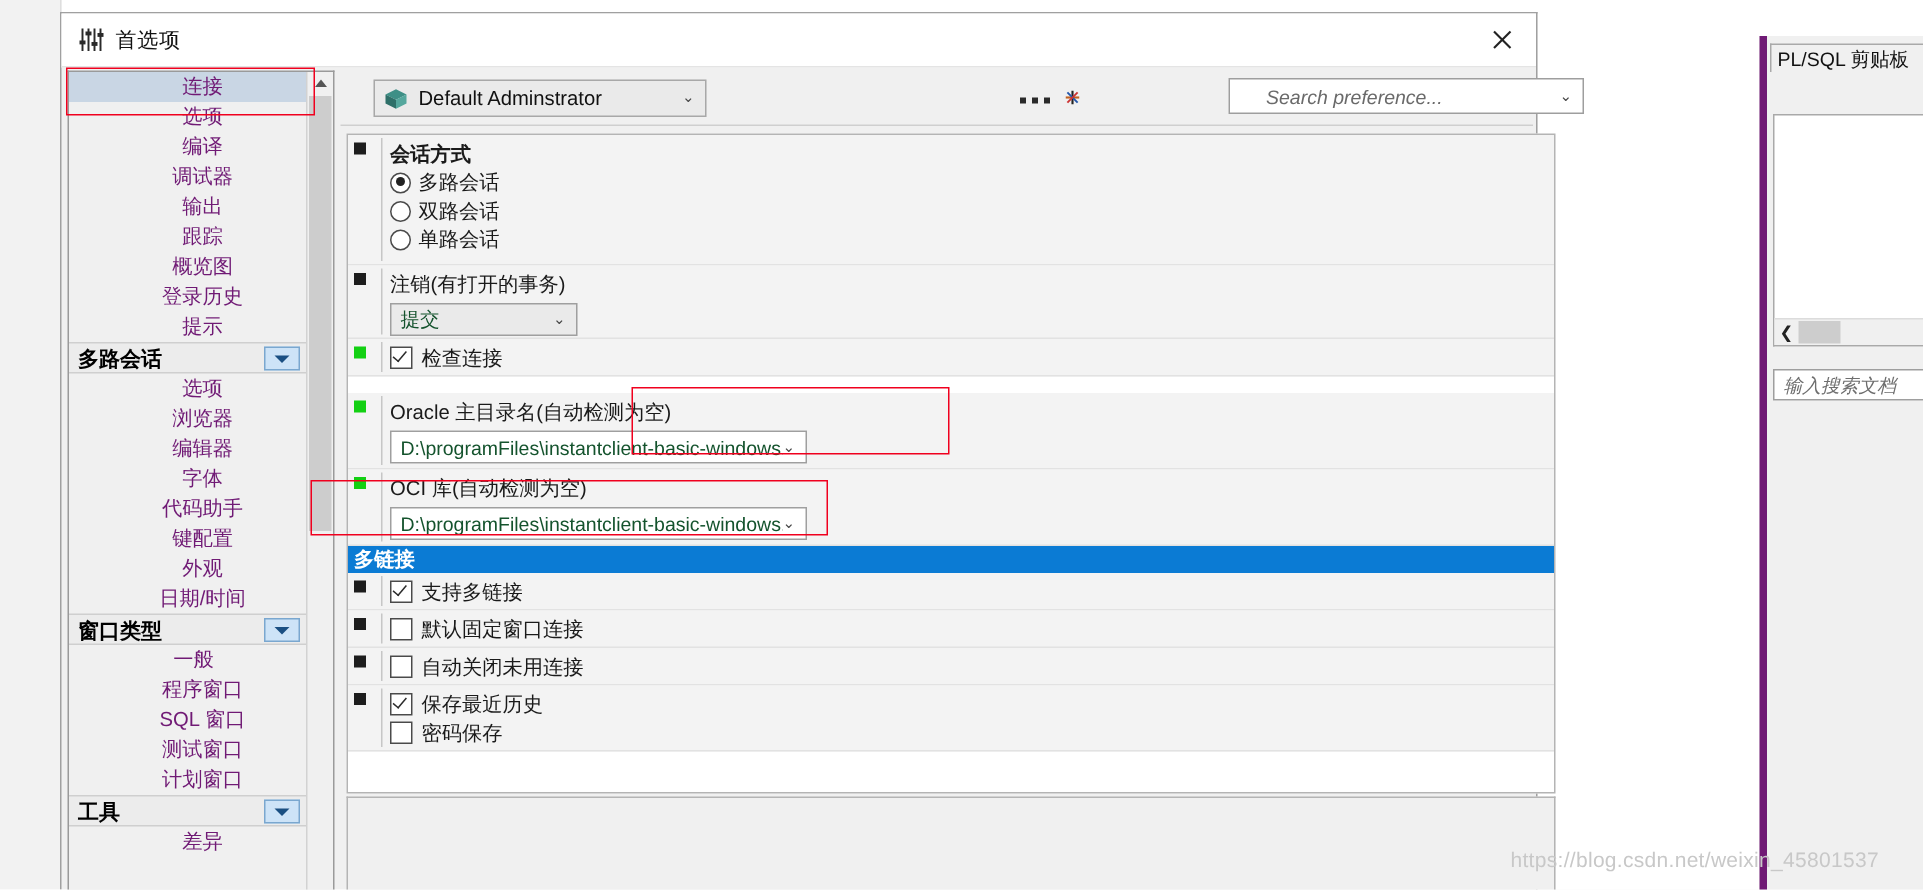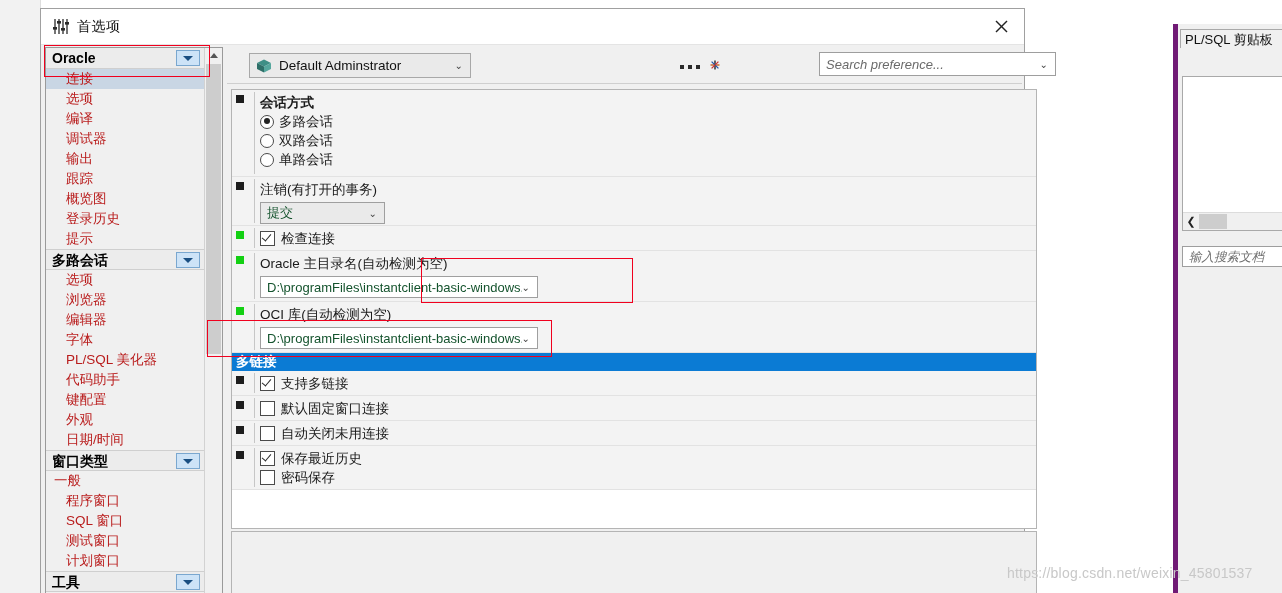--- a/index.html
+++ b/index.html
@@ -45,22 +45,22 @@
     cursor:pointer;
   }
   .tree-group.first { border-top:none; }
   .grp-btn {
     position:absolute; right:4px; top:2px; width:24px; height:16px;
     background:#cde3f7; border:1px solid #7aa7cf; box-sizing:border-box;
     display:flex; align-items:center; justify-content:center;
   }
   .grp-btn i { display:block; width:0;height:0;border-left:5px solid transparent;border-right:5px solid transparent;border-top:5px solid #1a4f82; }
   .tree-item {
-    height:20px; line-height:20px; padding-left:20px; font-size:13.5px; color:#b91c1c;
-    white-space:nowrap; cursor:pointer; box-sizing:border-box;
+    height:20px; line-height:20px; padding-left:20px; font-size:13.5px; color:#701a75;
+    white-space:nowrap; cursor:pointer; box-sizing:border-box;text-align:center;
   }
   .tree-item.selected { background:#c9d6e4; }
   .tree-item.flat { padding-left:8px; }
   .tree-scroll {
     position:absolute; right:0px; top:0; width:17px; height:546px; background:#f0f0f0;
     border-left:1px solid #d2d2d2; cursor:pointer;
   }
   .tree-scroll .up { position:absolute; left:0; top:0; width:17px; height:15px; display:flex;align-items:center;justify-content:center; }
   .tree-scroll .up i { width:0;height:0;border-left:4px solid transparent;border-right:4px solid transparent;border-bottom:5px solid #555; }
   .tree-scroll .thumb { position:absolute; left:1px; top:16px; width:15px; height:290px; background:#cdcdcd; }
@@ -78,21 +78,21 @@
   .admin-caret { margin-right:7px; color:#444; font-size:10px; }
   .dots { position:absolute; left:453px; top:18px; display:flex; gap:4px; cursor:pointer; }
   .dots span { width:4px;height:4px;background:#2a2a2a;display:block; }
   .star { position:absolute; left:483px; top:11px; width:10px;height:10px; }
   .search-box {
     position:absolute; left:592px; top:5px; width:237px; height:24px;
     background:#fff; border:1px solid #9e9e9e; box-sizing:border-box;
     display:flex; align-items:center; cursor:text;
   }
   .search-box input {
-    border:none; outline:none; flex:1; margin-left:4px; font-size:13px;
+    border:none; outline:none; flex:1; margin-left:22px; font-size:13px;
     font-family:"Liberation Sans", sans-serif; font-style:italic; color:#7f1d1d; background:transparent;
   }
   .search-box input::placeholder { color:#6a6a6a; font-style:italic; }
   .search-caret { margin-right:7px; color:#444; font-size:10px; }
 
   
   .settings {
     position:absolute; left:4px; top:42px; width:806px; height:440px;
     background:#ffffff; border:1px solid #b4b4b4; box-sizing:border-box; overflow:hidden;
   }
@@ -189,40 +189,36 @@
       <div class="close-btn">
         <svg width="13" height="13" viewBox="0 0 13 13">
           <line x1="1" y1="1" x2="12" y2="12" stroke="#222" stroke-width="1.4"></line>
           <line x1="12" y1="1" x2="1" y2="12" stroke="#222" stroke-width="1.4"></line>
         </svg>
       </div>
     </div>
 
     <div class="tree-wrap">
       <div class="tree" id="tree-host">
-          <div class="tree-group first"><span>Oracle</span><span class="grp-btn">
-              <i></i>
-            </span></div>
           <div class="tree-item selected">连接</div>
           <div class="tree-item">选项</div>
           <div class="tree-item">编译</div>
           <div class="tree-item">调试器</div>
           <div class="tree-item">输出</div>
           <div class="tree-item">跟踪</div>
           <div class="tree-item">概览图</div>
           <div class="tree-item">登录历史</div>
           <div class="tree-item">提示</div>
           <div class="tree-group"><span>多路会话</span><span class="grp-btn">
               <i></i>
             </span></div>
           <div class="tree-item">选项</div>
           <div class="tree-item">浏览器</div>
           <div class="tree-item">编辑器</div>
           <div class="tree-item">字体</div>
-          <div class="tree-item">PL/SQL 美化器</div>
           <div class="tree-item">代码助手</div>
           <div class="tree-item">键配置</div>
           <div class="tree-item">外观</div>
           <div class="tree-item">日期/时间</div>
           <div class="tree-group"><span>窗口类型</span><span class="grp-btn">
               <i></i>
             </span></div>
           <div class="tree-item flat">一般</div>
           <div class="tree-item">程序窗口</div>
           <div class="tree-item">SQL 窗口</div>
@@ -312,21 +308,21 @@
           <span class="mark mod"></span>
           <span class="bar"></span>
           <div class="body" style="padding:3px 0 4px 0;">
             <div class="opt">
               <span class="cb on"></span>
               <span class="lbl">检查连接</span>
             </div>
           </div>
         </div>
 
-        <div class="row" style="height:50px;">
+        <div class="row" style="height:50px;margin-top:11px;">
           <span class="mark mod"></span>
           <span class="bar"></span>
           <div class="body">
             <div class="lbl">Oracle 主目录名(自动检测为空)</div>
             <div class="combo white" style="width:278px;">
               <span class="txt">D:\programFiles\instantclient-basic-windows.x</span>
               <span class="cv">⌄</span>
             </div>
           </div>
         </div>

